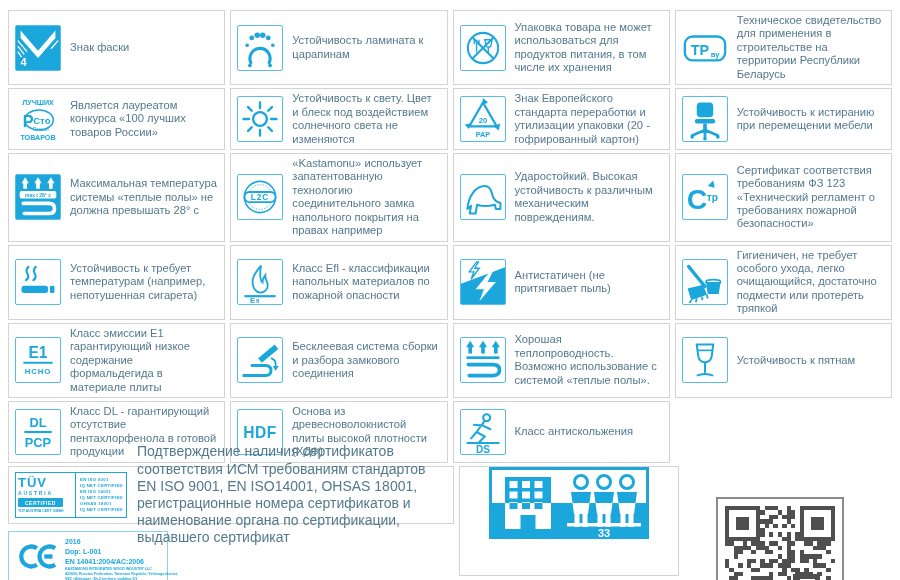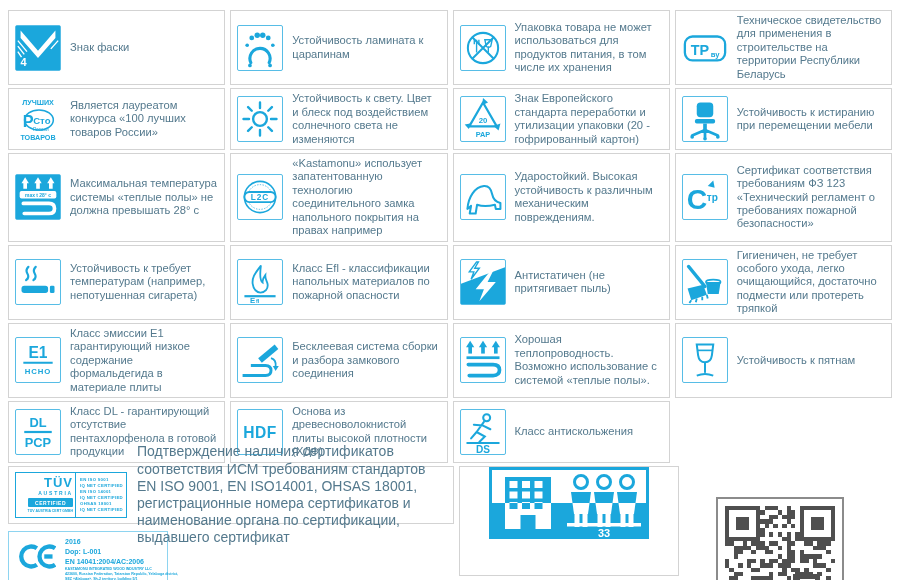--- a/index.html
+++ b/index.html
@@ -12,21 +12,21 @@
   .icon{width:46px;height:46px;flex:none;border:1px solid #57bde6;border-radius:2px;box-sizing:border-box}
   .icon.noborder{border:none}
   .icon svg{width:100%;height:100%;display:block}
   .txt{font-size:11.2px;line-height:1.2;color:#54798d}
   .bottom{display:flex;gap:5px;margin-top:3px}
   .col-a{width:446px;flex:none}
   .tuv-row{border:1px solid #d3d3d3;display:flex;align-items:center;gap:10px;
            padding:4px 6px;height:58px;box-sizing:border-box}
   .tuv-box{border:1.5px solid #1ba7dc;display:flex;height:46px;width:112px;flex:none;box-sizing:border-box}
   .tuv-left{width:60px;border-right:1.5px solid #1ba7dc;display:flex;flex-direction:column;
-            align-items:flex-end;justify-content:center;gap:1px;padding:2px;box-sizing:border-box}
+            align-items:flex-start;justify-content:center;gap:1px;padding:2px;box-sizing:border-box}
   .tuv-brand{font-weight:bold;color:#1ba7dc;font-size:13px;letter-spacing:1px;line-height:1}
   .tuv-region{font-size:5px;letter-spacing:1.8px;color:#1ba7dc;font-weight:bold}
   .tuv-btn{background:#1ba7dc;color:#fff;font-size:5px;font-weight:bold;padding:1.5px 7px;
            border-radius:1px;letter-spacing:.5px;margin-top:1px}
   .tuv-sub{font-size:3.5px;color:#1ba7dc;font-weight:bold;margin-top:1px;white-space:nowrap}
   .tuv-right{flex:1;display:flex;flex-direction:column;justify-content:center;padding-left:4px;gap:1px}
   .tuv-right div{font-size:4.3px;font-weight:bold;color:#1ba7dc;letter-spacing:.3px;white-space:nowrap}
   .tuv-text{flex:1;font-size:14px;color:#54798d;line-height:1.22}
   .ce-box{margin-top:7px;border:1px solid #8ed4f0;width:160px;box-sizing:border-box;
           padding:5px 7px;display:flex;gap:9px;align-items:flex-start}

